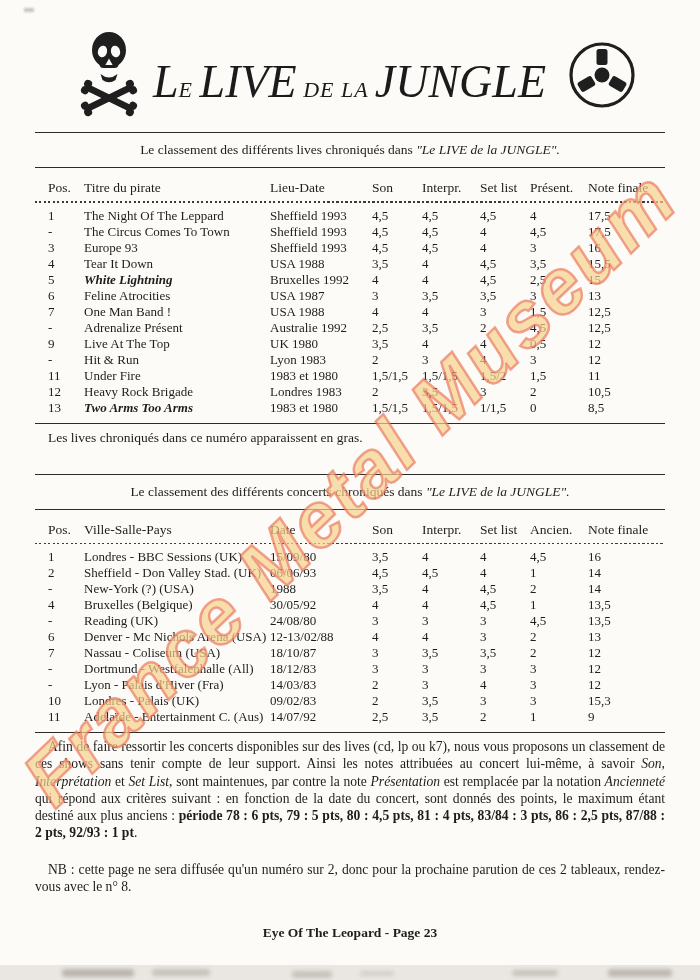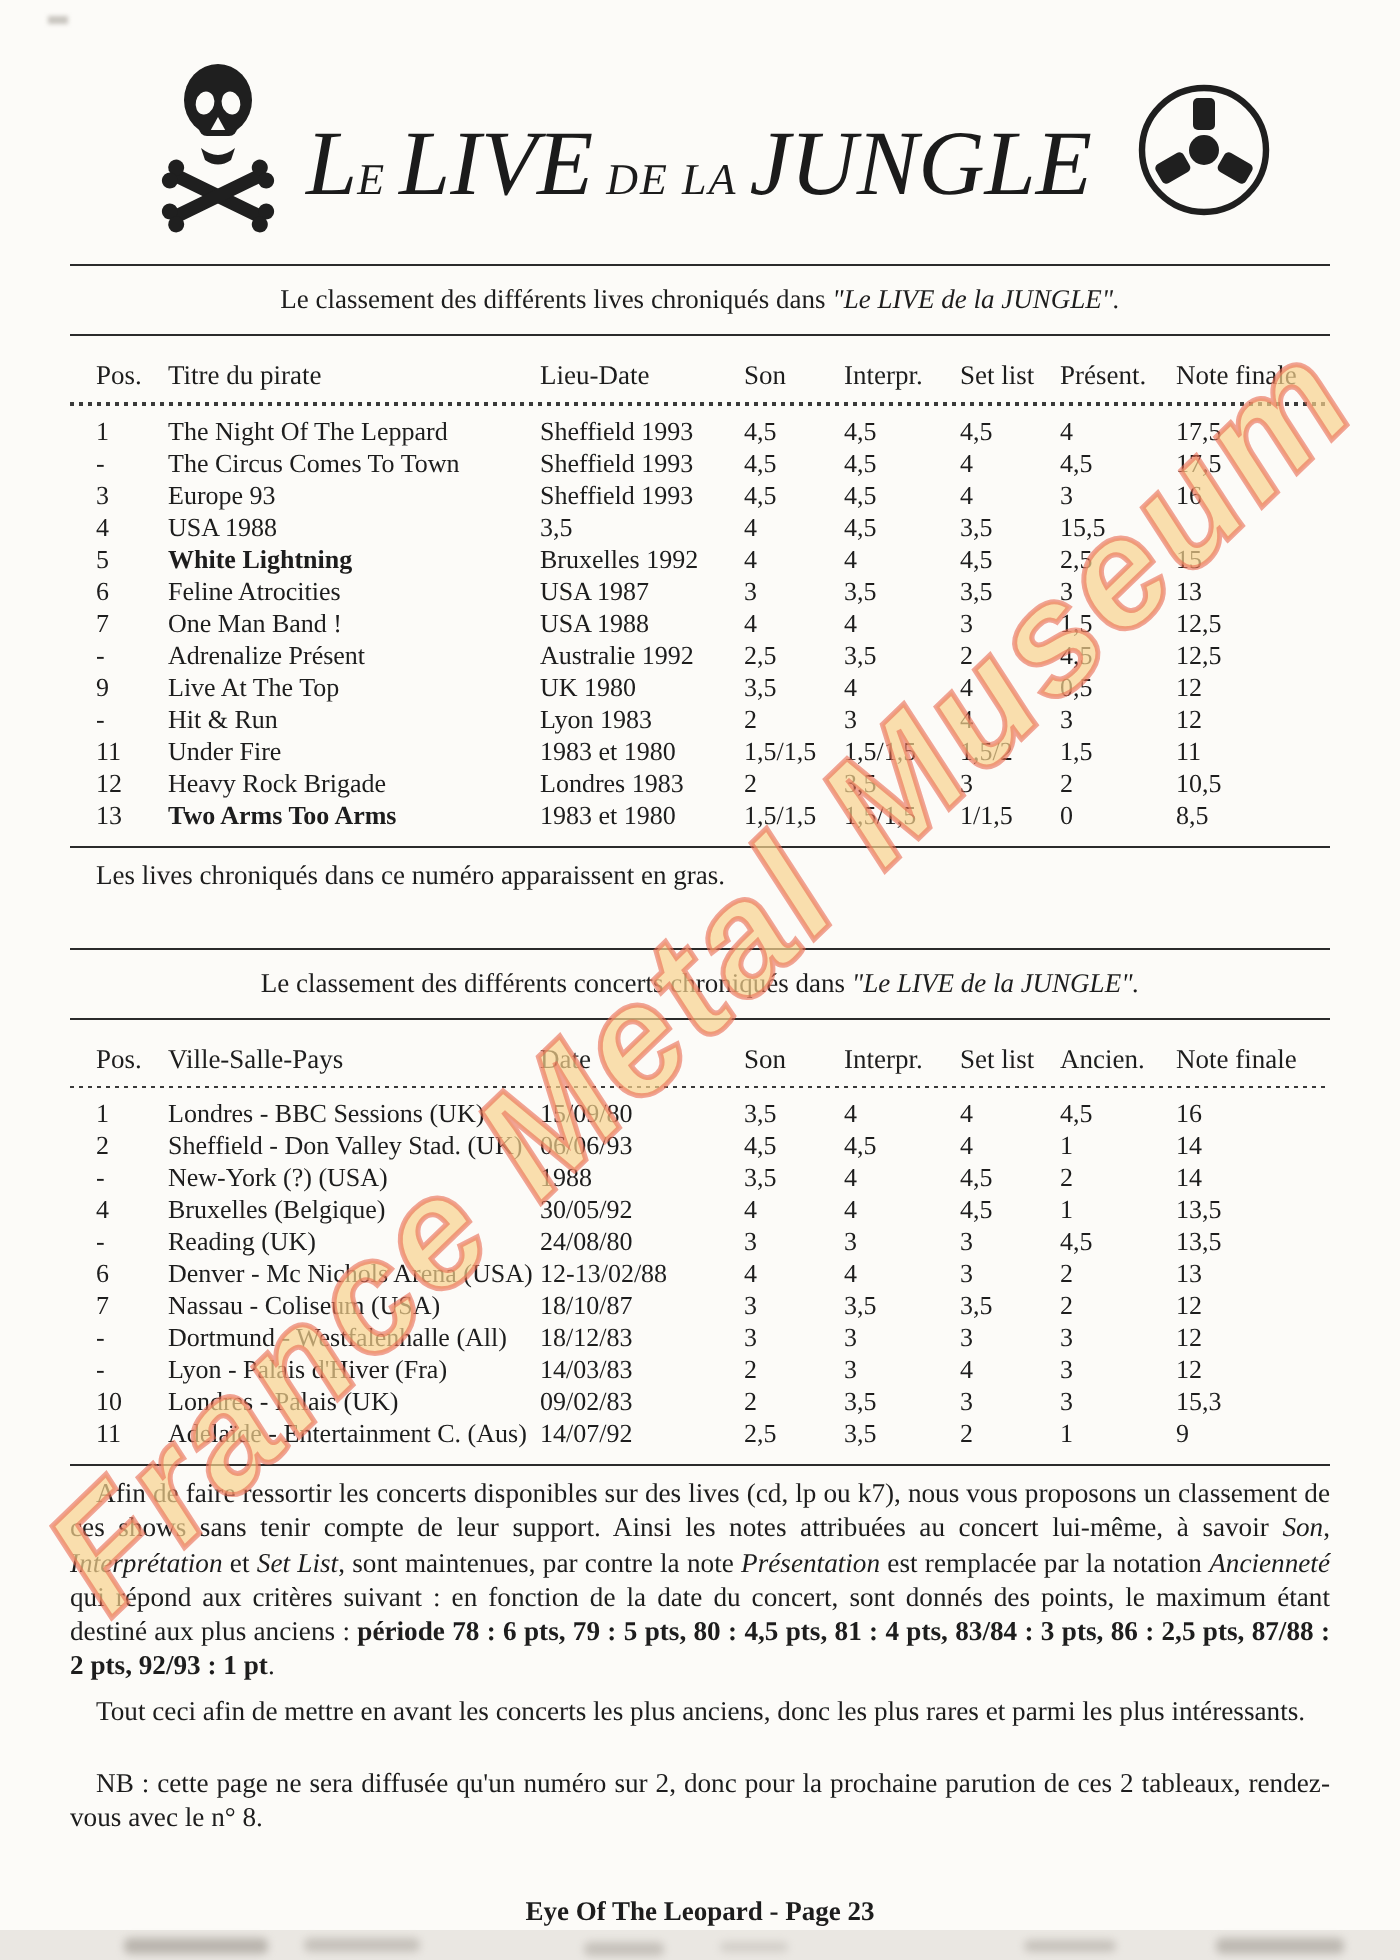--- a/index.html
+++ b/index.html
@@ -40,21 +40,21 @@
 
   
   .datatable{padding:10px 0 7px 13px;font-size:13px;}
   .trow{
     display:grid;
     grid-template-columns:36px 186px 102px 50px 58px 50px 58px 77px;
     line-height:16px;
   }
   .thead{font-weight:normal;font-size:13.5px;line-height:20px;}
   .tcell{white-space:nowrap;overflow:visible;}
-  .cell-bold{font-weight:bold;}
+  .cell-bold{font-weight:bold;font-style:italic;}
 
   
   .para{
     font-size:13.6px;line-height:17.3px;text-align:justify;
     text-indent:13px;margin:5px 0 0 0;
   }
   .para.nb{margin-top:19px;}
 
   
   .footer{font-weight:bold;text-align:center;font-size:13.5px;margin-top:30px;}
@@ -171,20 +171,21 @@
         <div class="tcell c1">Europe 93</div>
         <div class="tcell c2">Sheffield 1993</div>
         <div class="tcell c3">4,5</div>
         <div class="tcell c4">4,5</div>
         <div class="tcell c5">4</div>
         <div class="tcell c6">3</div>
         <div class="tcell c7">16</div>
       </div>
       <div class="trow">
         <div class="tcell c0">4</div>
+        <div class="tcell c1">Tear It Down</div>
         <div class="tcell c2">USA 1988</div>
         <div class="tcell c3">3,5</div>
         <div class="tcell c4">4</div>
         <div class="tcell c5">4,5</div>
         <div class="tcell c6">3,5</div>
         <div class="tcell c7">15,5</div>
       </div>
       <div class="trow">
         <div class="tcell c0">5</div>
         <div class="tcell c1 cell-bold">White Lightning</div>
@@ -404,21 +405,20 @@
         <div class="tcell c4">3,5</div>
         <div class="tcell c5">2</div>
         <div class="tcell c6">1</div>
         <div class="tcell c7">9</div>
       </div>
     </div>
 
   <div class="rule"></div>
 
   <p class="para"><span class="run-n">Afin de faire ressortir les concerts disponibles sur des lives (cd, lp ou k7), nous vous proposons un classement de ces shows sans tenir compte de leur support. Ainsi les notes attribuées au concert lui-même, à savoir </span><span class="run-i">Son</span><span class="run-n">, </span><span class="run-i">Interprétation</span><span class="run-n"> et </span><span class="run-i">Set List</span><span class="run-n">, sont maintenues, par contre la note </span><span class="run-i">Présentation</span><span class="run-n"> est remplacée par la notation </span><span class="run-i">Ancienneté</span><span class="run-n"> qui répond aux critères suivant : en fonction de la date du concert, sont donnés des points, le maximum étant destiné aux plus anciens : </span><span class="run-b">période 78 : 6 pts, 79 : 5 pts, 80 : 4,5 pts, 81 : 4 pts, 83/84 : 3 pts, 86 : 2,5 pts, 87/88 : 2 pts, 92/93 : 1 pt</span><span class="run-n">.</span></p>
-  <p class="para">Tout ceci afin de mettre en avant les concerts les plus anciens, donc les plus rares et parmi les plus intéressants.</p>
   <p class="para nb">NB : cette page ne sera diffusée qu'un numéro sur 2, donc pour la prochaine parution de ces 2 tableaux, rendez-vous avec le n° 8.</p>
 
   <div class="footer">Eye Of The Leopard - Page 23</div>
 </div>
 
 <div class="watermark" style="color: rgba(252, 240, 158, 0.55); -webkit-text-stroke: 2.5px rgba(233, 106, 82, 0.6);">France Metal Museum</div>
 
 <div class="bottom-band"></div>
 <div class="smudge s1"></div>
 <div class="smudge s2"></div>

